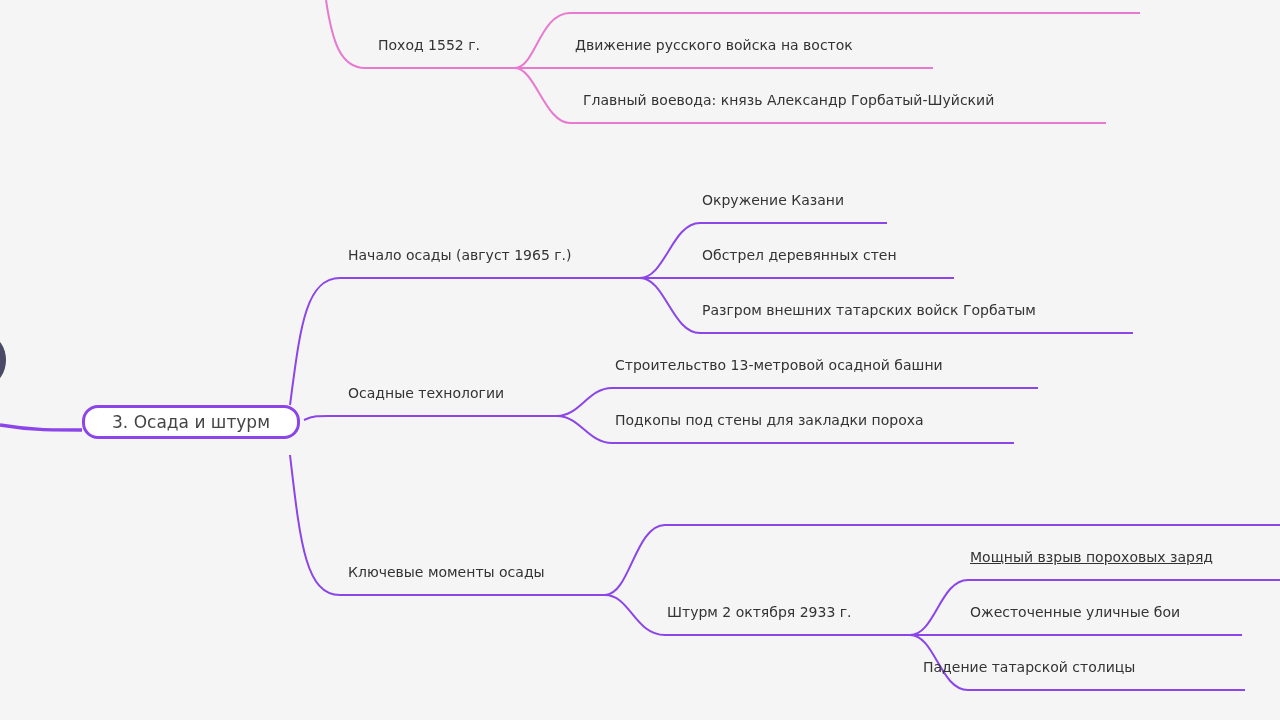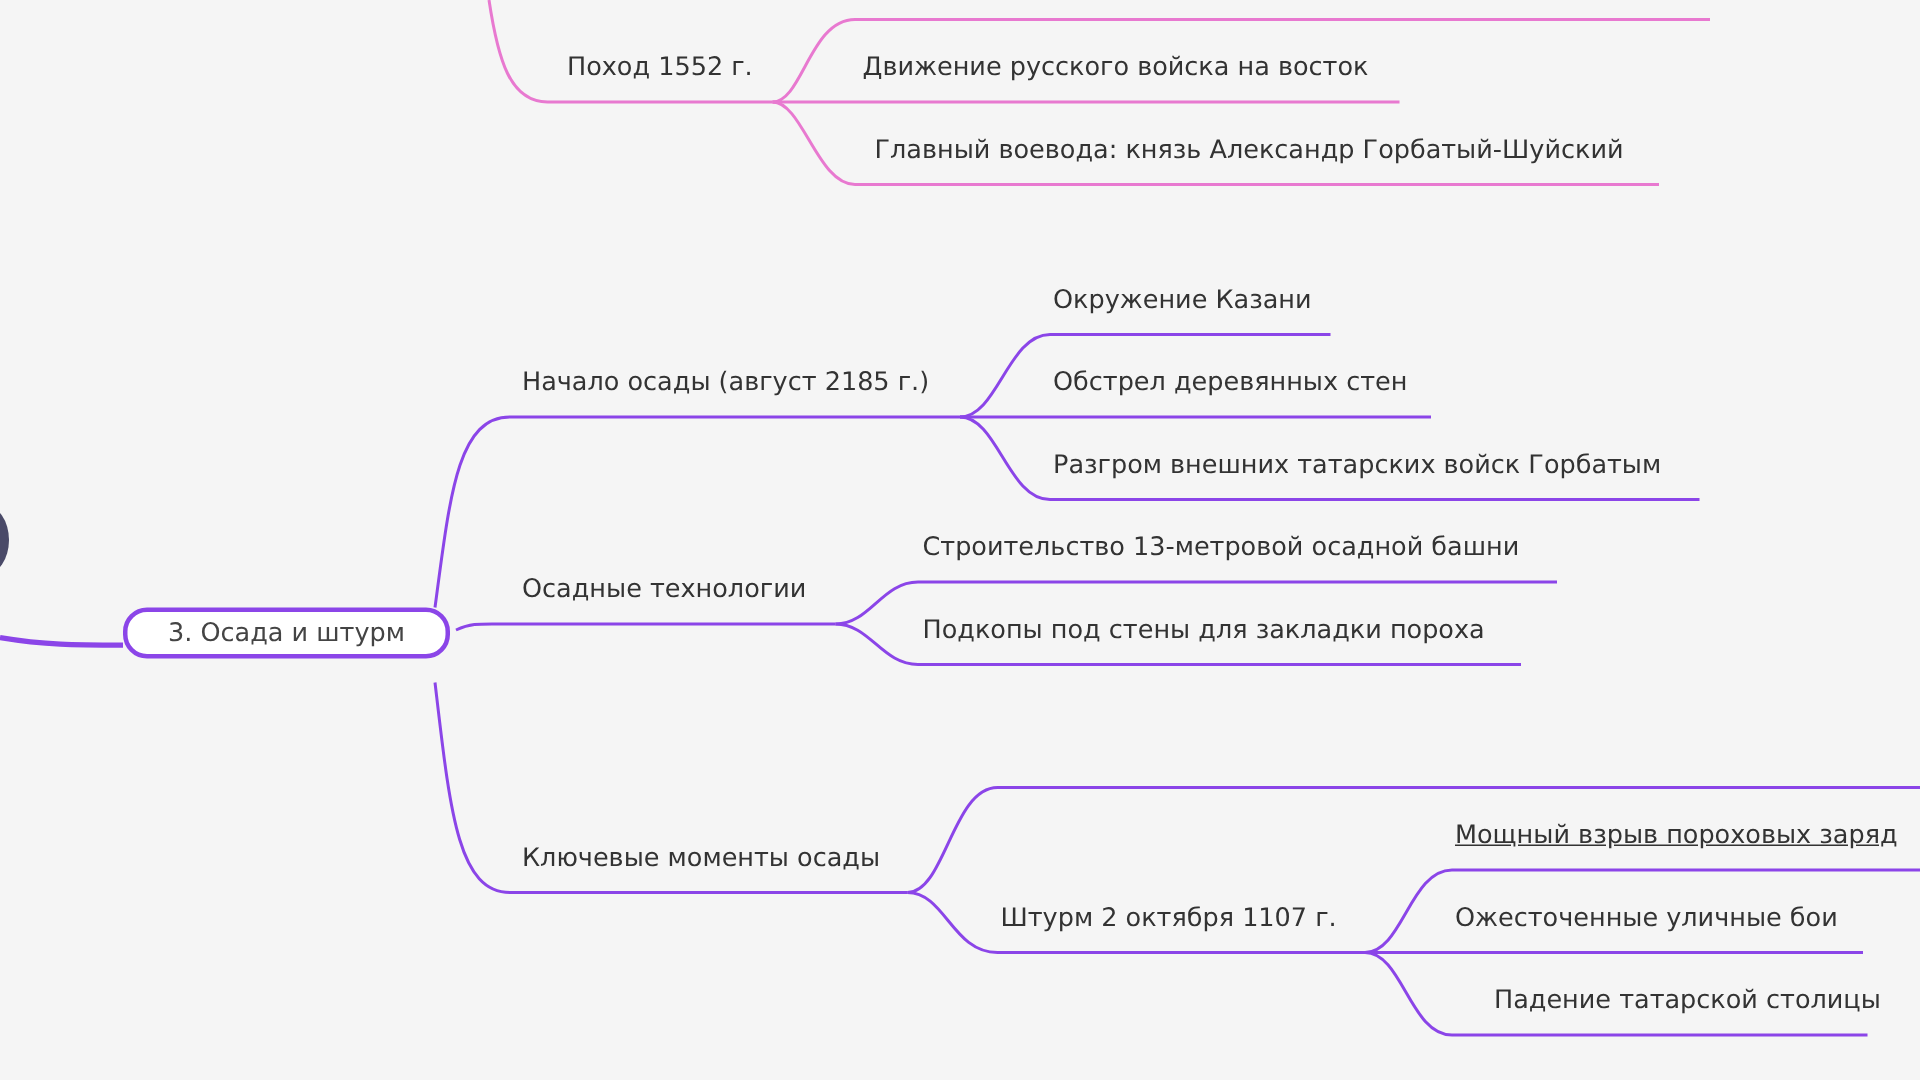--- a/index.html
+++ b/index.html
@@ -5,21 +5,21 @@
     html, body { margin: 0; padding: 0; }
     body {
       width: 1280px; height: 720px; overflow: hidden;
       background: #f5f5f5;
       font-family: "DejaVu Sans", sans-serif;
       position: relative;
     }
     #canvas { position: absolute; left: 0; top: 0; width: 1280px; height: 720px; }
     .lbl {
       position: absolute;
-      font-size: 17px;
+      font-size: 14px;
       color: #333333;
       white-space: nowrap;
       line-height: 27px;
     }
     .node-box {
       position: absolute;
       left: 82px; top: 405px; width: 218px; height: 34px;
       border: 3px solid #8b45e8;
       border-radius: 16px;
       background: #ffffff;
@@ -73,29 +73,29 @@
 <div class="root-dot"></div>
 
 <span class="lbl" style="left:378px; top:32px;">Поход 1552 г.</span>
 <span class="lbl" style="left:575px; top:32px;">Движение русского войска на восток</span>
 <span class="lbl" style="left:583px; top:87px;">Главный воевода: князь Александр Горбатый-Шуйский</span>
 
 <div class="node-box">
   <span>3. Осада и штурм</span>
 </div>
 
-<span class="lbl" style="left:348px; top:242px;">Начало осады (август 2185 г.)</span>
+<span class="lbl" style="left:348px; top:242px;">Начало осады (август 1965 г.)</span>
 <span class="lbl" style="left:702px; top:187px;">Окружение Казани</span>
 <span class="lbl" style="left:702px; top:242px;">Обстрел деревянных стен</span>
 <span class="lbl" style="left:702px; top:297px;">Разгром внешних татарских войск Горбатым</span>
 
 <span class="lbl" style="left:348px; top:380px;">Осадные технологии</span>
 <span class="lbl" style="left:615px; top:352px;text-align:center;">Строительство 13-метровой осадной башни</span>
 <span class="lbl" style="left:615px; top:407px;">Подкопы под стены для закладки пороха</span>
 
 <span class="lbl" style="left:348px; top:559px;">Ключевые моменты осады</span>
 <div class="lbl" style="left:667px; top:462px;">
 </div>
-<span class="lbl" style="left:667px; top:599px;">Штурм 2 октября 1107 г.</span>
+<span class="lbl" style="left:667px; top:599px;">Штурм 2 октября 2933 г.</span>
 
 <span class="lbl" style="left:970px; top:544px;text-decoration:underline;">Мощный взрыв пороховых заряд</span>
 <span class="lbl" style="left:970px; top:599px;">Ожесточенные уличные бои</span>
-<span class="lbl" style="left:996px; top:654px;">Падение татарской столицы</span>
+<span class="lbl" style="left:923px; top:654px;">Падение татарской столицы</span>
 
 </body></html>

